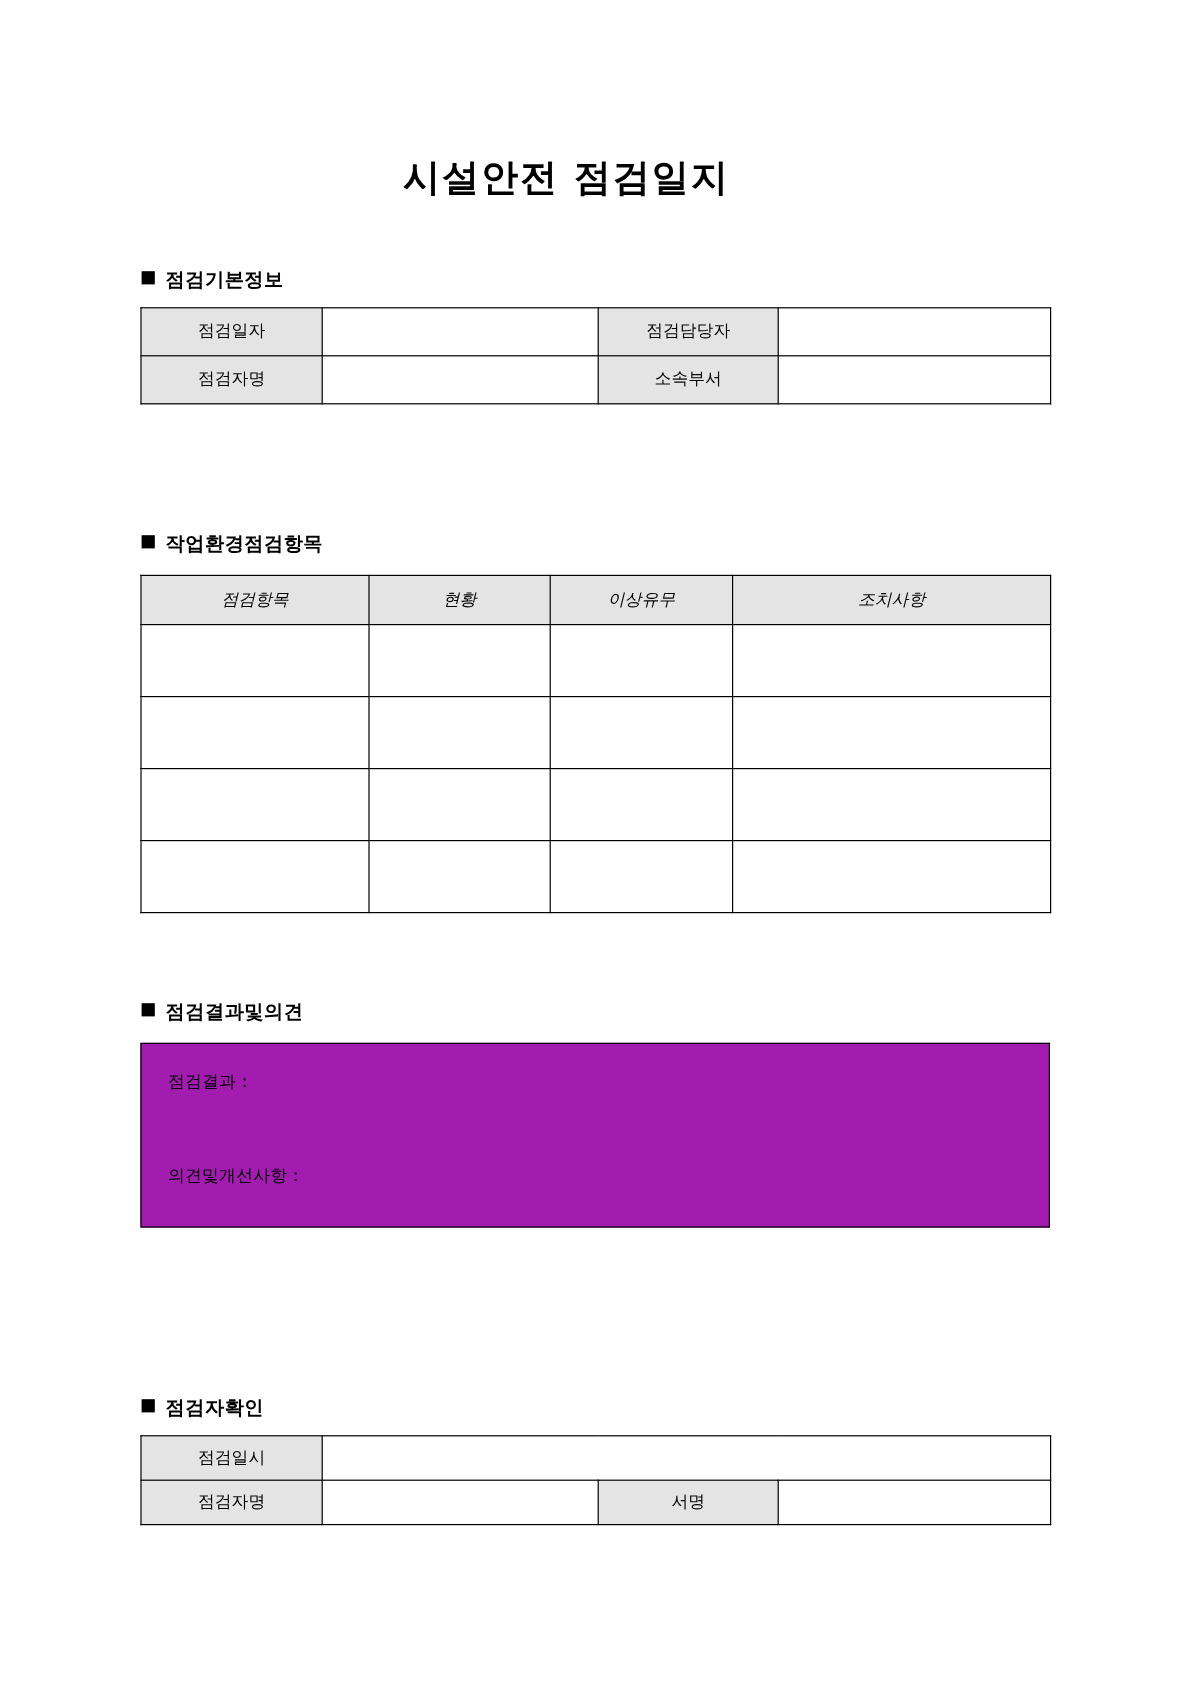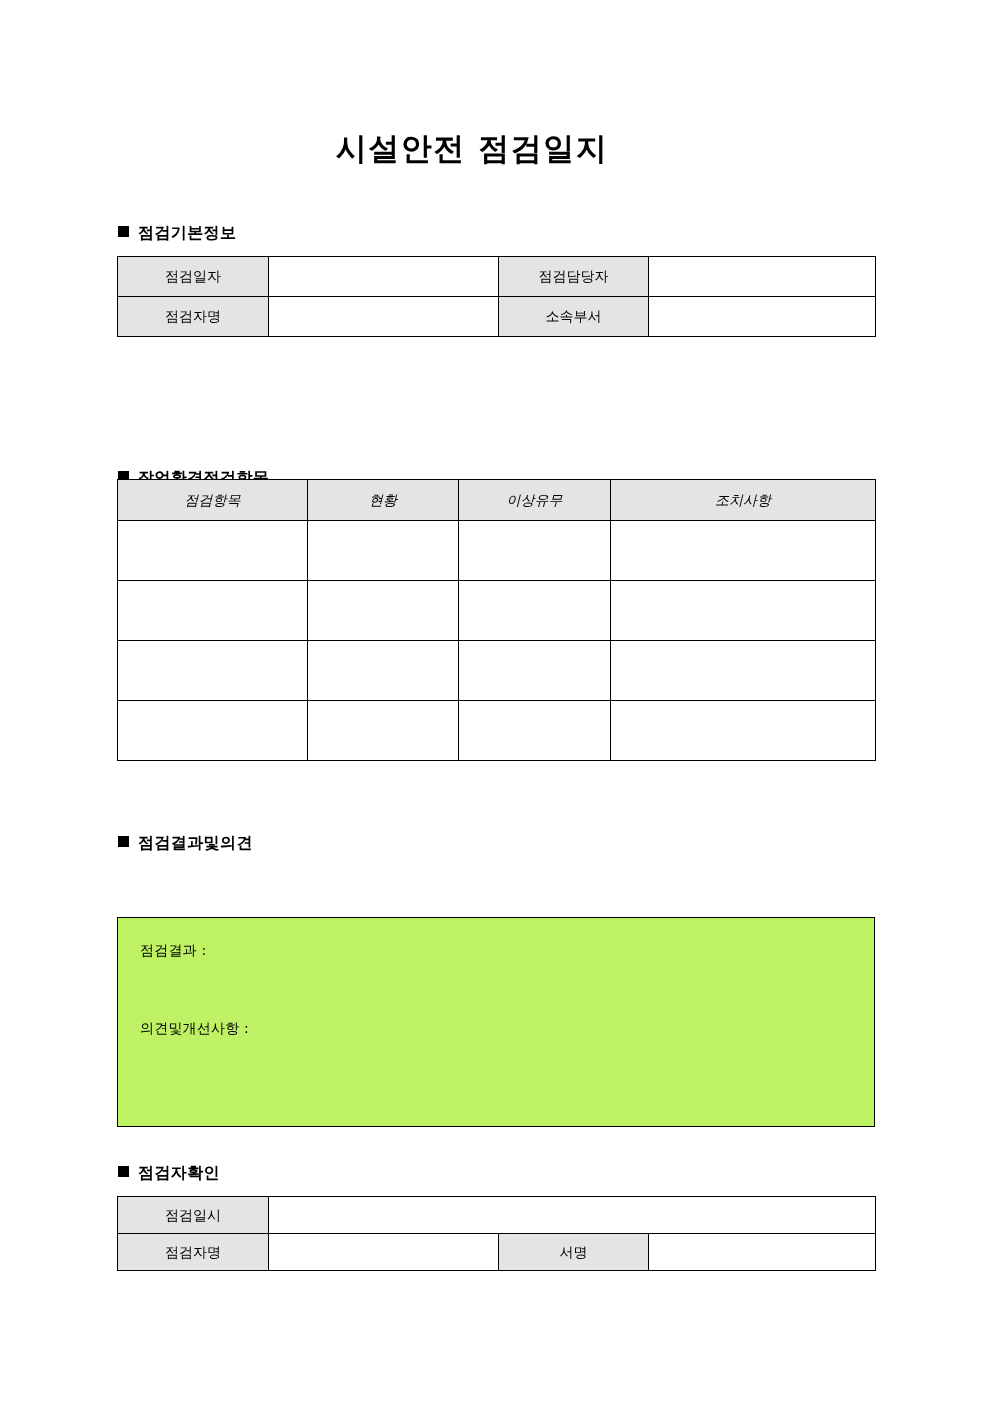--- a/index.html
+++ b/index.html
@@ -113,25 +113,24 @@
   #table-checklist thead th {
     background: #e4e4e4;
   }
 
   
   .result-box {
     position: absolute;
     left: 117px;
     top: 869px;
     width: 758px;
-    height: 210px;
+    height: 154px;
     border: 1px solid #000000;
     box-sizing: border-box;
-    background: #bef264;
-    margin-top: 48px;
+    background: #a21caf;
   }
 
   .result-line {
     position: absolute;
     left: 22px;
     font-size: 14px;
     line-height: 1.2;
     white-space: nowrap;
     letter-spacing: 0.2px;
   }
@@ -175,21 +174,21 @@
       </tr>
       <tr>
         <td class="cell-label">점검자명</td>
         <td class="cell-blank"></td>
         <td class="cell-label">소속부서</td>
         <td class="cell-blank"></td>
       </tr>
     </tbody>
   </table>
 
-  <div class="section-heading" style="top:469px;">
+  <div class="section-heading" style="top:444px;">
     <span class="bullet"></span><span class="label">작업환경점검항목</span>
   </div>
 
   <table class="form-table" id="table-checklist">
     <colgroup>
       <col style="width:190px;">
       <col style="width:151px;">
       <col style="width:152px;">
       <col style="width:265px;">
     </colgroup>

